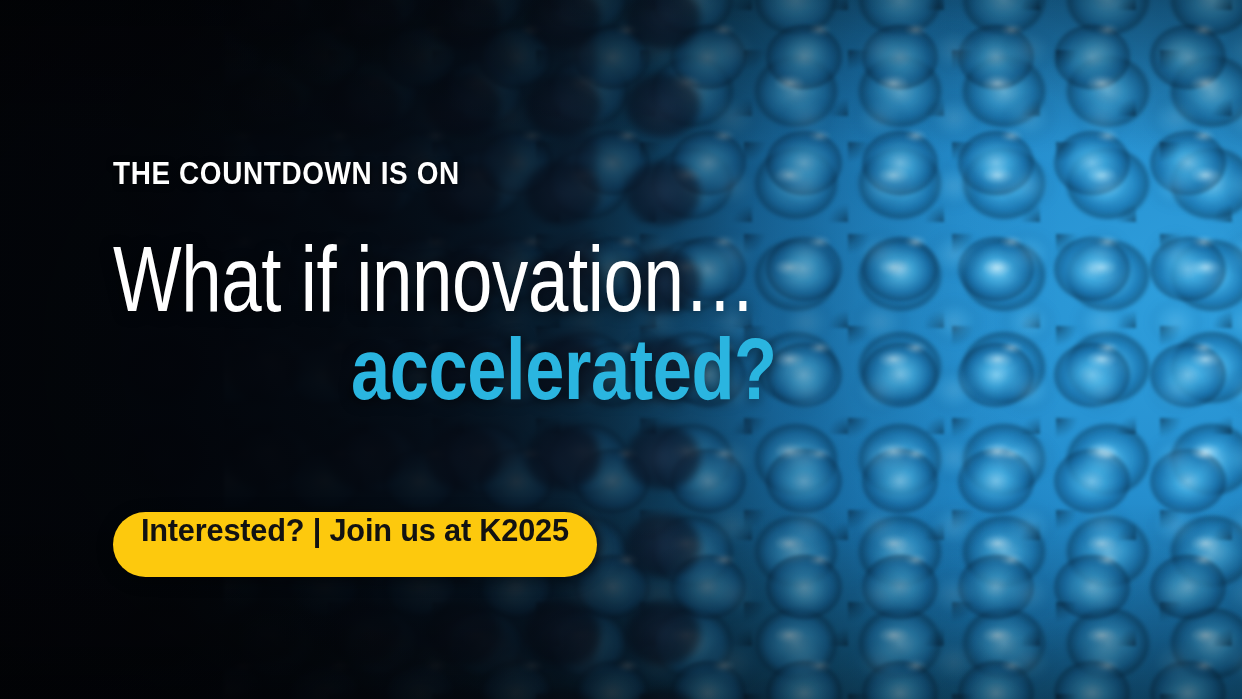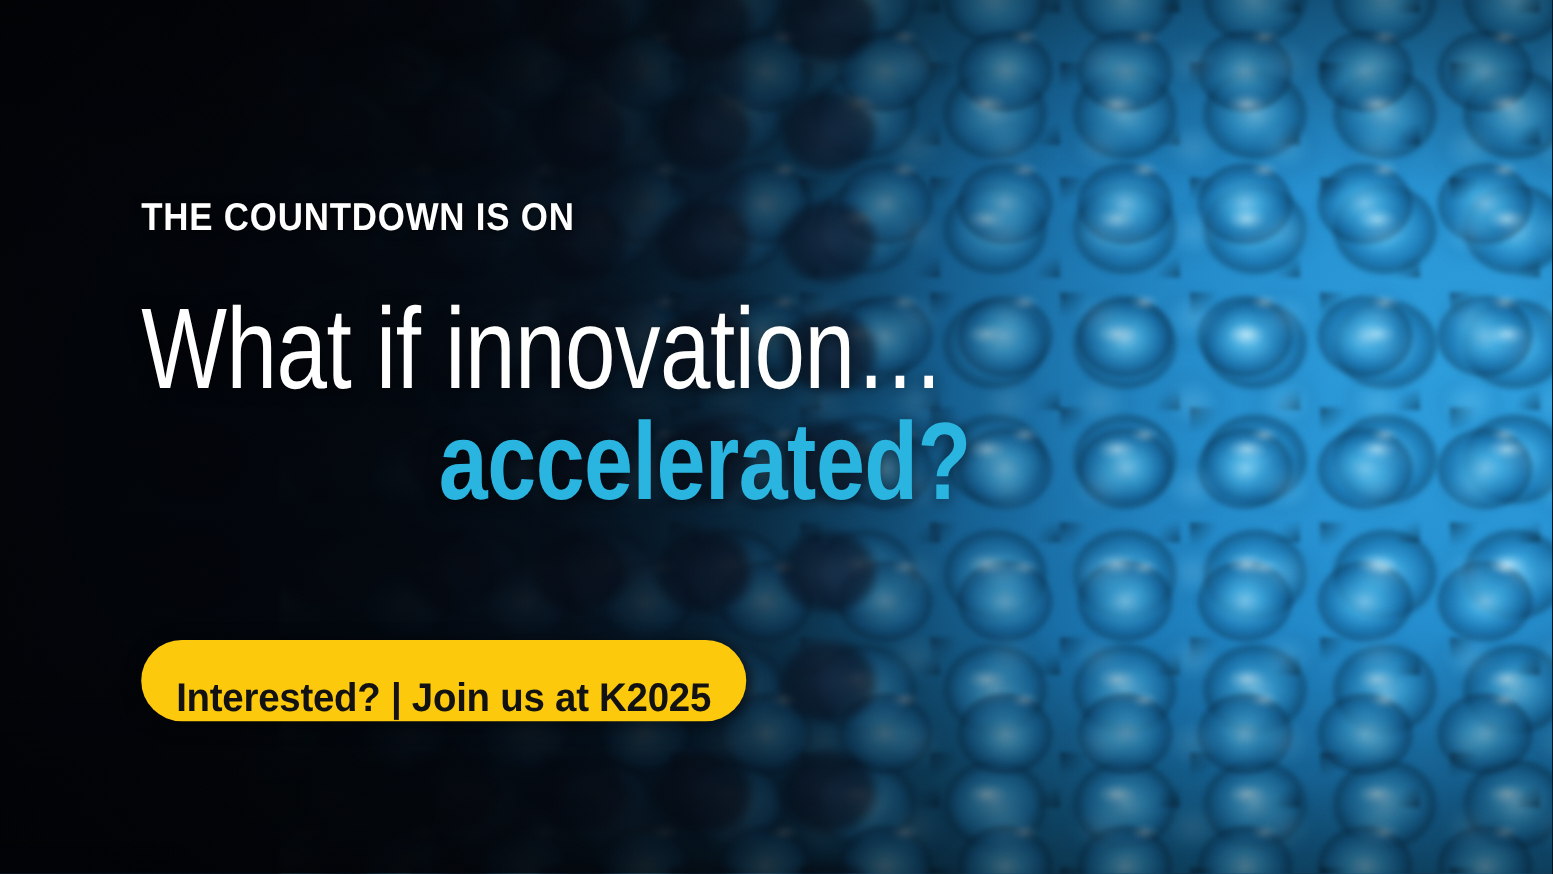--- a/index.html
+++ b/index.html
@@ -209,21 +209,21 @@
     color: #121212;
     font-family: "Liberation Sans", "DejaVu Sans", sans-serif;
     font-size: 32px;
     font-weight: 700;
     letter-spacing: -.2px;
     cursor: pointer;
     padding: 0;
     z-index: 6;
     box-shadow: 0 3px 16px rgba(0,0,0,.45);
     display: flex;
-    align-items: flex-end;
+    align-items: flex-start;
     justify-content: center;
     white-space: nowrap;
   }
   .cta-label { transform: scaleX(.96); display: inline-block; }
 </style>
 </head>
 <body>
 
 <div id="stage">
 

